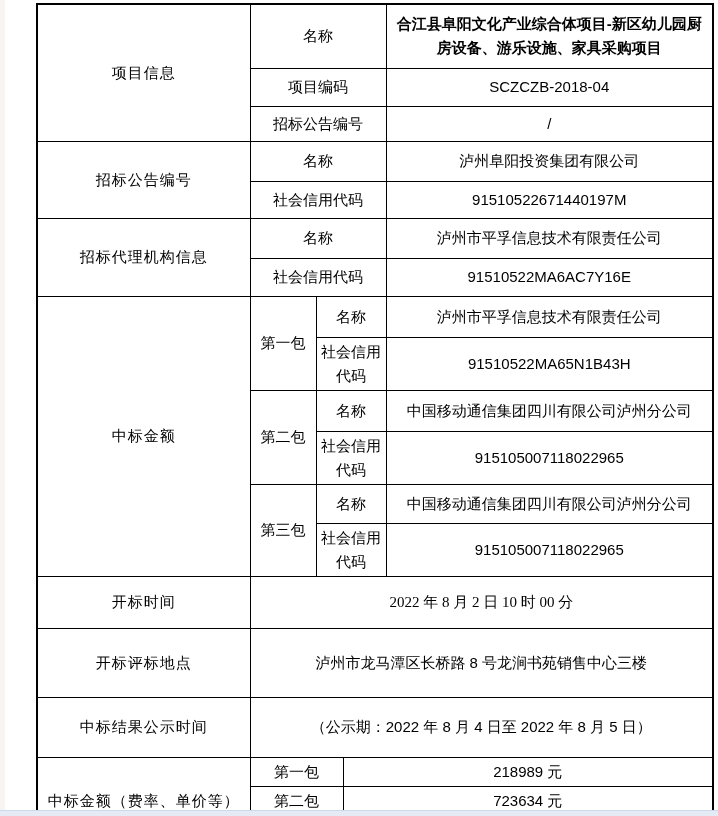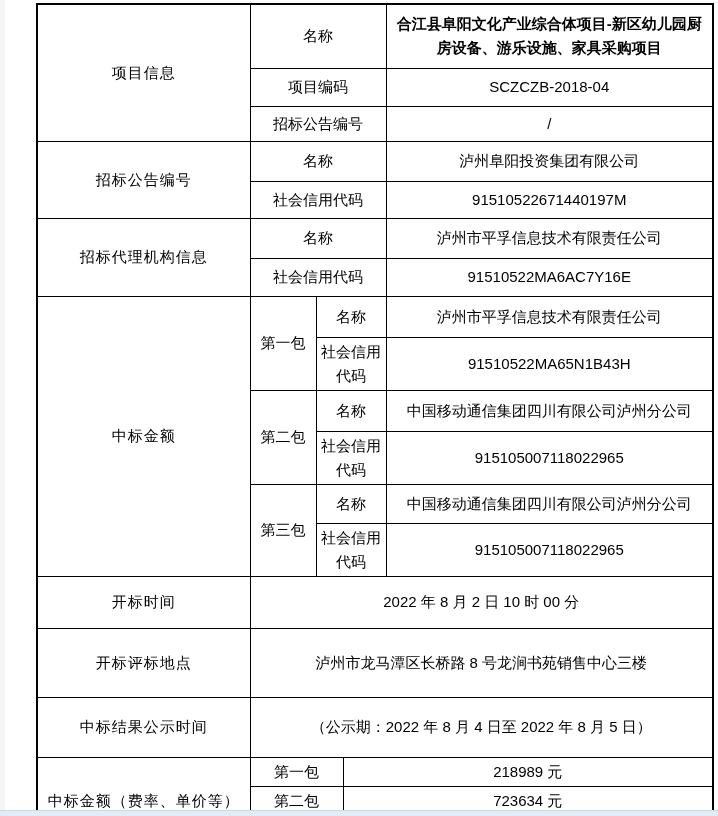--- a/index.html
+++ b/index.html
@@ -51,21 +51,21 @@
   td.val-long { font-size: 15px; line-height: 1.7; padding: 2px 6px; font-weight: bold; }
   td.amount { font-size: 14px; line-height: 1.4; }
   tr.h64 { height: 64px; }
   tr.h38 { height: 38px; }
   tr.h35 { height: 35px; }
   tr.h40 { height: 40px; }
   tr.h37 { height: 37px; }
   tr.h41 { height: 41px; }
   tr.h42 { height: 42px; }
   tr.h39 { height: 39px; }
-  tr.h52 { height: 52px; }
+  tr.h52 { height: 52px; font-family: Liberation Serif, serif; }
   tr.h69 { height: 69px; margin-top: 46px; }
   tr.h60 { height: 60px; }
   tr.h27 { height: 27px; }
   tr.h28 { height: 28px; }
   tr.h29 { height: 29px; }
 </style>
 </head>
 <body>
 
 <div class="page-strip-left"></div>

